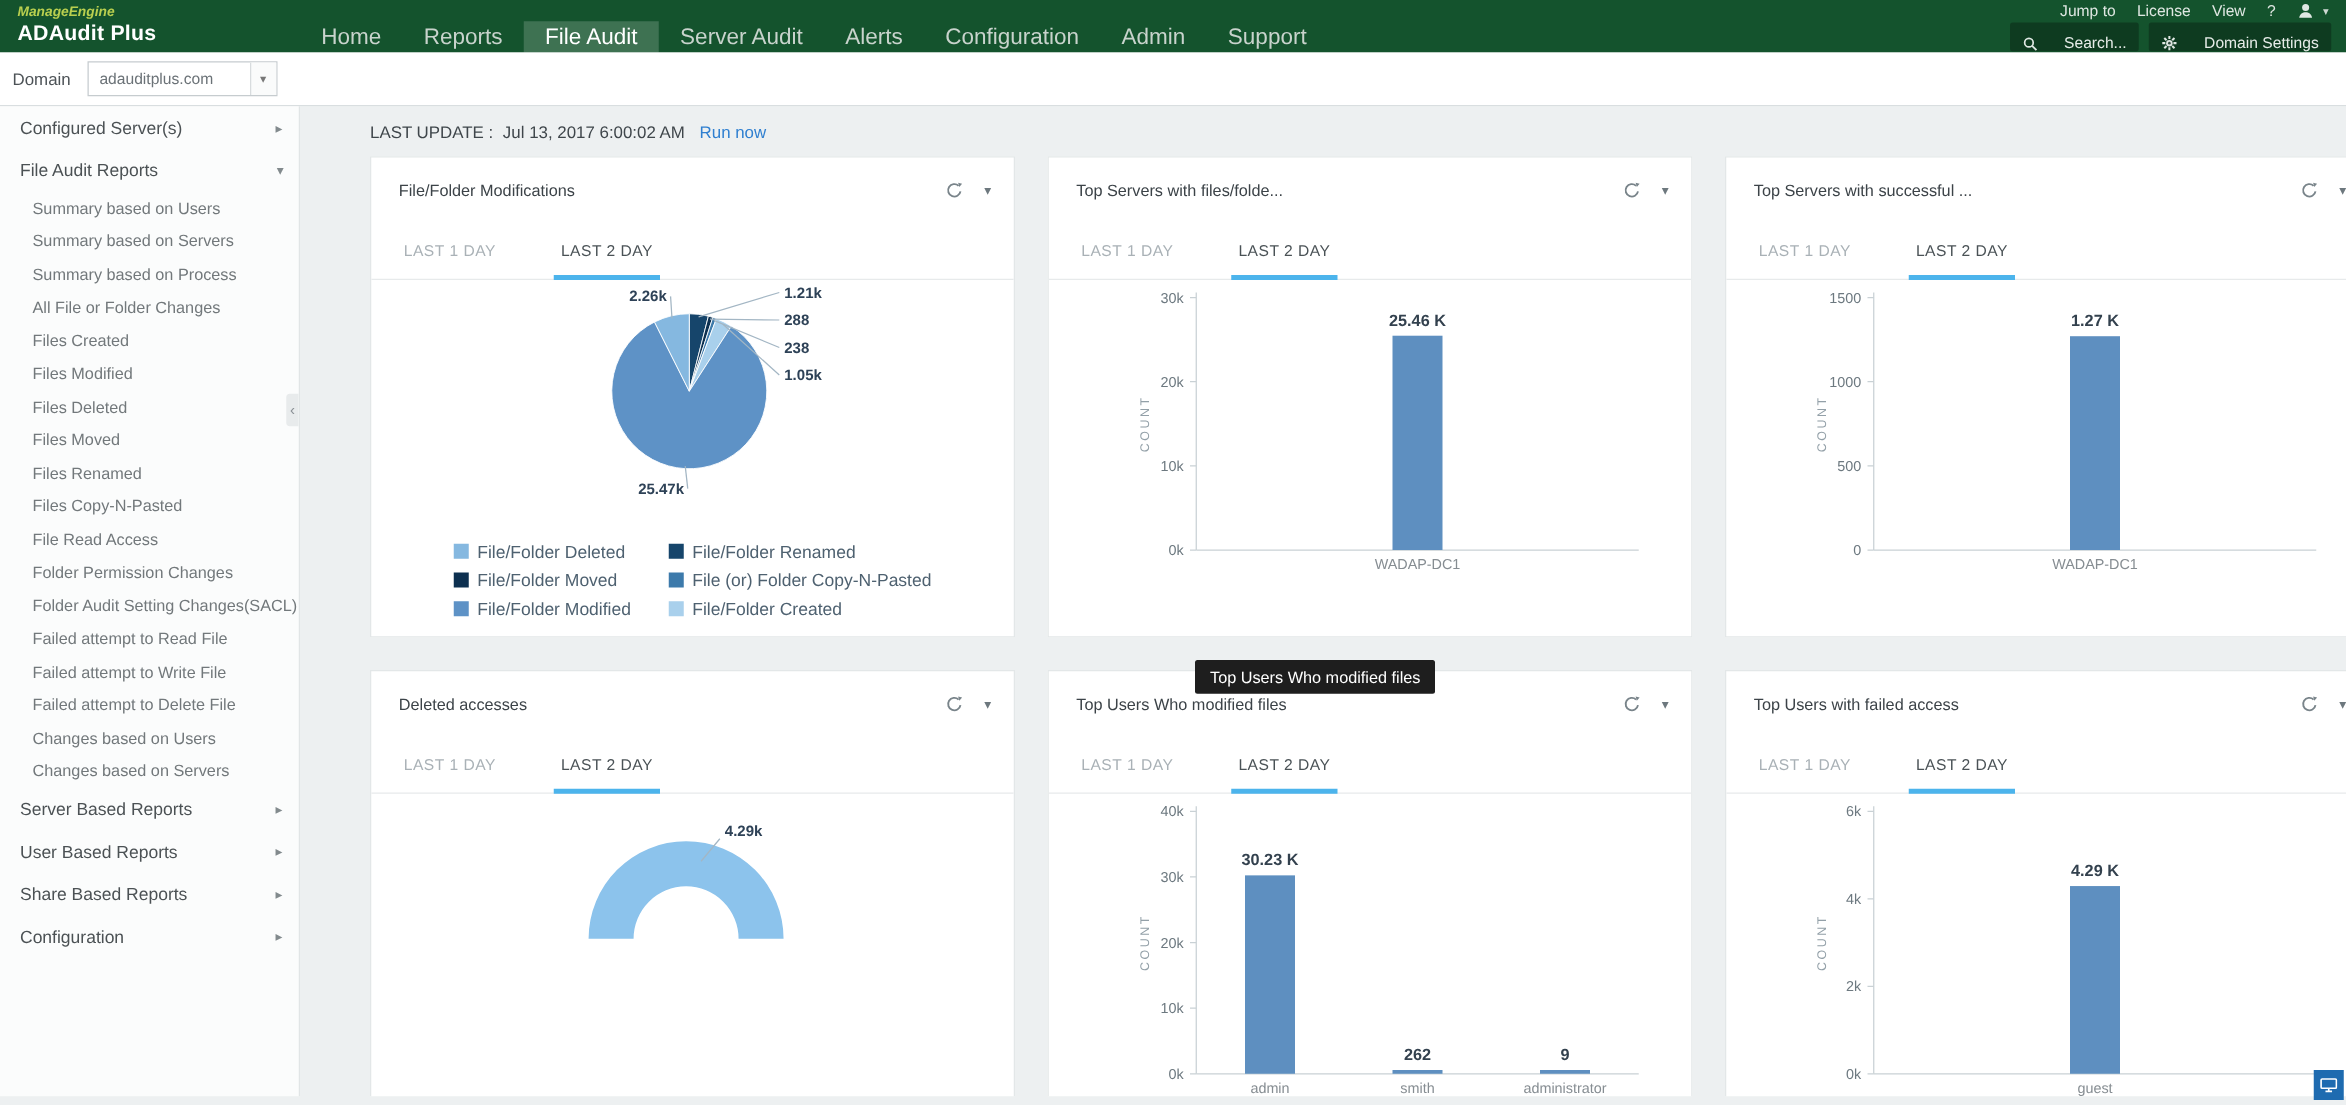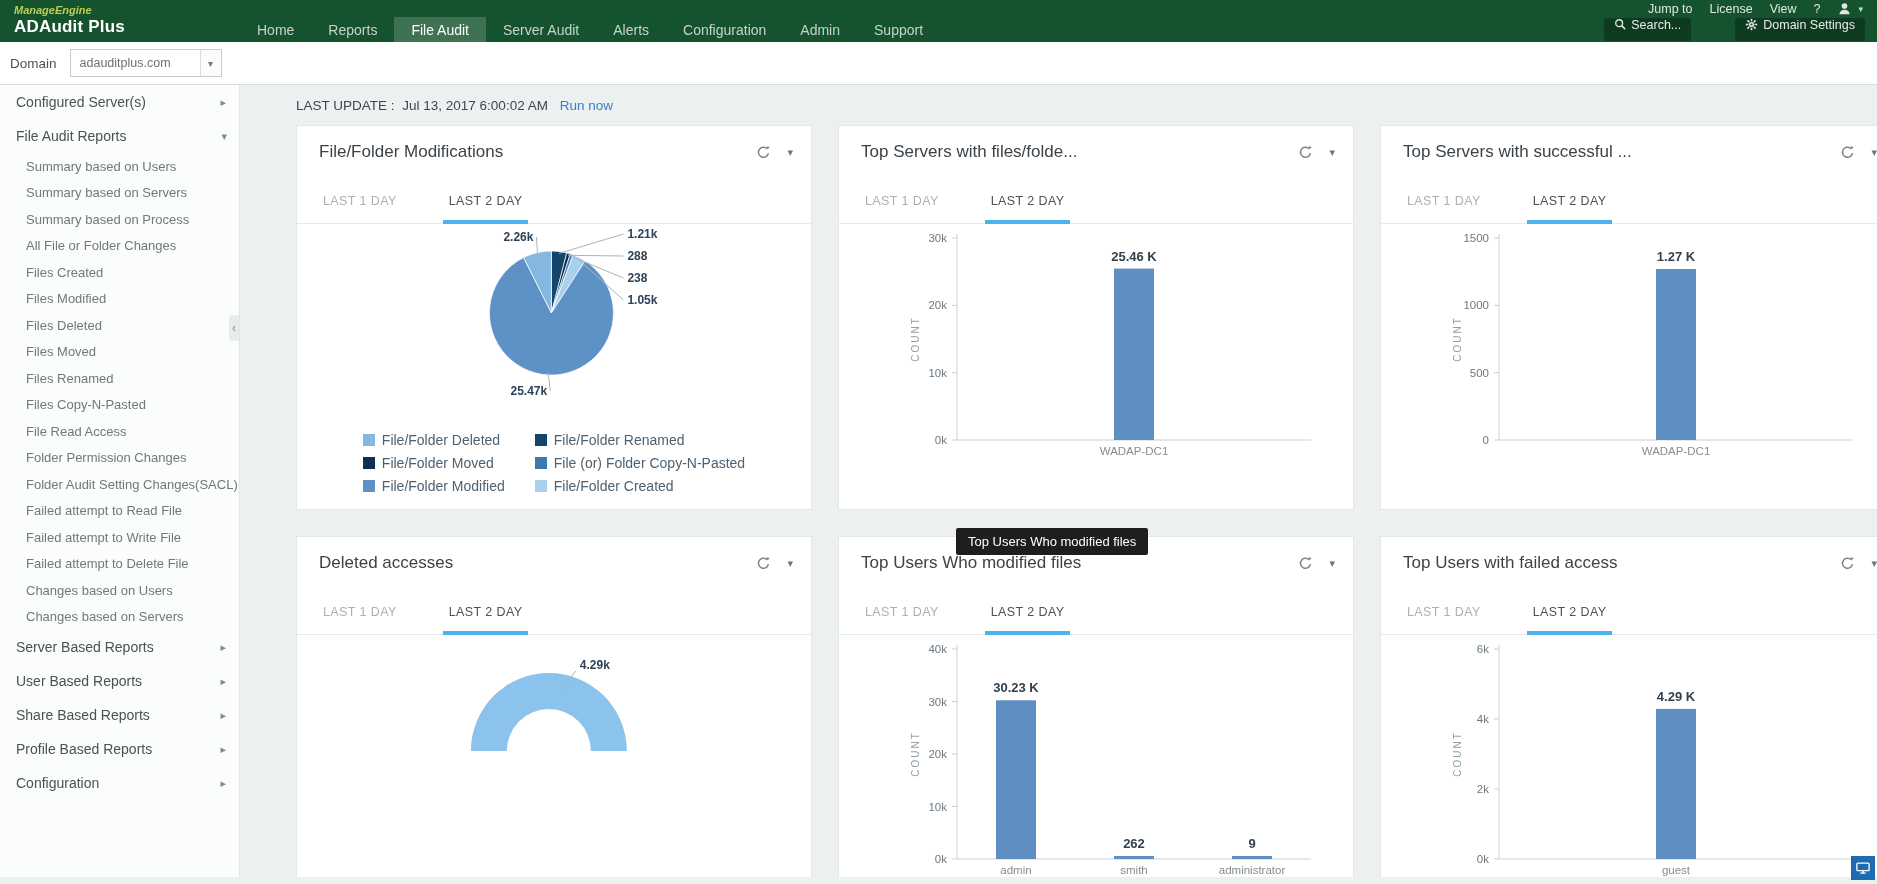--- a/index.html
+++ b/index.html
@@ -12,24 +12,24 @@
   .brand{width:240px;padding:4px 0 0 14px;}
   .brand-company{font-size:11px;font-weight:bold;font-style:italic;color:#b9cf4f;line-height:12px;}
   .brand-product{font-size:17px;font-weight:bold;letter-spacing:.2px;line-height:21px;}
   .topbar-right{flex:1;display:flex;flex-direction:column;}
   .quick-row{height:20px;display:flex;justify-content:flex-end;align-items:center;gap:17px;padding-right:14px;font-size:12.5px;color:#dfe7e2;}
   .quick-link{cursor:pointer;}
   .avatar{display:flex;align-items:center;}
   .caret-sm{font-size:9px;color:#cfd8d2;margin-left:-11px;}
   .nav-row{height:29px;display:flex;justify-content:space-between;}
   .main-nav{display:flex;}
-  .nav-item{padding:0 17px;display:flex;align-items:center;font-size:14px;color:#c8d3cc;cursor:pointer;}
+  .nav-item{padding:0 17px;display:flex;align-items:center;font-size:18px;color:#c8d3cc;cursor:pointer;}
   .nav-item.active{background:rgba(255,255,255,.18);color:#fff;}
   .nav-actions{display:flex;align-items:center;gap:8px;padding-right:12px;}
-  .dark-btn{display:flex;align-items:flex-start;gap:5px;background:rgba(0,0,0,.28);border:none;border-radius:2px;color:#e6ece8;font-size:12.5px;height:23px;padding:0 10px;font-family:inherit;cursor:pointer;margin-left:36px;}
+  .dark-btn{display:flex;align-items:flex-end;gap:21px;background:rgba(0,0,0,.28);border:none;border-radius:2px;color:#e6ece8;font-size:12.5px;height:23px;padding:0 10px;font-family:inherit;cursor:pointer;}
 
   
   .viewbar{height:43px;background:#fff;border-bottom:1px solid #d9dee0;display:flex;justify-content:space-between;padding:0 18px 0 10px;}
   .view-tabs{display:flex;}
   .vtab{display:flex;align-items:center;gap:8px;padding:0 16px;font-size:14px;color:#8b9599;position:relative;cursor:pointer;}
   .vtab.active{color:#333b40;}
   .vtab.active::after{content:"";position:absolute;left:8px;right:8px;bottom:0;height:3px;background:#63a23a;}
   .domain-box{display:flex;align-items:center;gap:13px;}
   .domain-label{font-size:13.5px;color:#4c5256;}
   .domain-select{width:152px;height:28px;border:1px solid #c6cccf;background:#fff;display:flex;align-items:center;justify-content:space-between;padding-left:9px;font-size:12.5px;color:#6b7277;cursor:pointer;}
@@ -47,21 +47,21 @@
 
   .content{flex:1;padding:13px 0 0 20px;position:relative;overflow:hidden;}
   .update-row{margin-bottom:12px;font-size:13.5px;color:#3f464b;}
   .upd-value{margin-left:4px;}
   .run-now{color:#2f7fd0;margin-left:8px;cursor:pointer;text-decoration:none;}
 
   .cards{display:grid;grid-template-columns:repeat(3,516px);gap:26px;}
   .card{background:#fff;border:1px solid #e3e7e8;height:385px;overflow:hidden;}
   .cards > .card:nth-child(n+4){height:420px;}
   .card-head{height:52px;display:flex;justify-content:space-between;align-items:center;padding:0 18px 0 22px;}
-  .card-title{margin:0;font-size:17px;font-weight:400;color:#3c4348;text-align:right;}
+  .card-title{margin:0;font-size:13px;font-weight:400;color:#3c4348;text-align:right;}
   .card-actions{display:flex;align-items:center;gap:16px;color:#79848a;}
   .card-caret{font-size:11px;color:#6d787e;cursor:pointer;}
   .refresh{cursor:pointer;display:flex;}
   .card-tabs{height:46px;border-bottom:1px solid #e7eaeb;display:flex;padding-left:20px;gap:40px;}
   .ctab{display:flex;align-items:center;height:100%;padding:0 6px;font-size:12.5px;letter-spacing:.4px;color:#a9b1b6;position:relative;cursor:pointer;}
   .ctab.active{color:#4a5256;}
   .ctab.active::after{content:"";position:absolute;left:0;right:0;bottom:-1px;height:4px;background:#4cb4ec;}
   .chart-host{width:100%;height:250px;position:relative;}
   .cards > .card:nth-child(n+4) .chart-host{height:258px;}
 
@@ -262,23 +262,20 @@
         </div>
 
         <div class="side-row header right">
           <span class="side-label">User Based Reports</span>
         </div>
 
         <div class="side-row header right">
           <span class="side-label">Share Based Reports</span>
         </div>
 
-        <div class="side-row header right">
-          <span class="side-label">Profile Based Reports</span>
-        </div>
 
         <div class="side-row header right">
           <span class="side-label">Configuration</span>
         </div>
 
       <div class="side-handle">‹</div>
     </aside>
 
     <main class="content">
       <div class="update-row">

